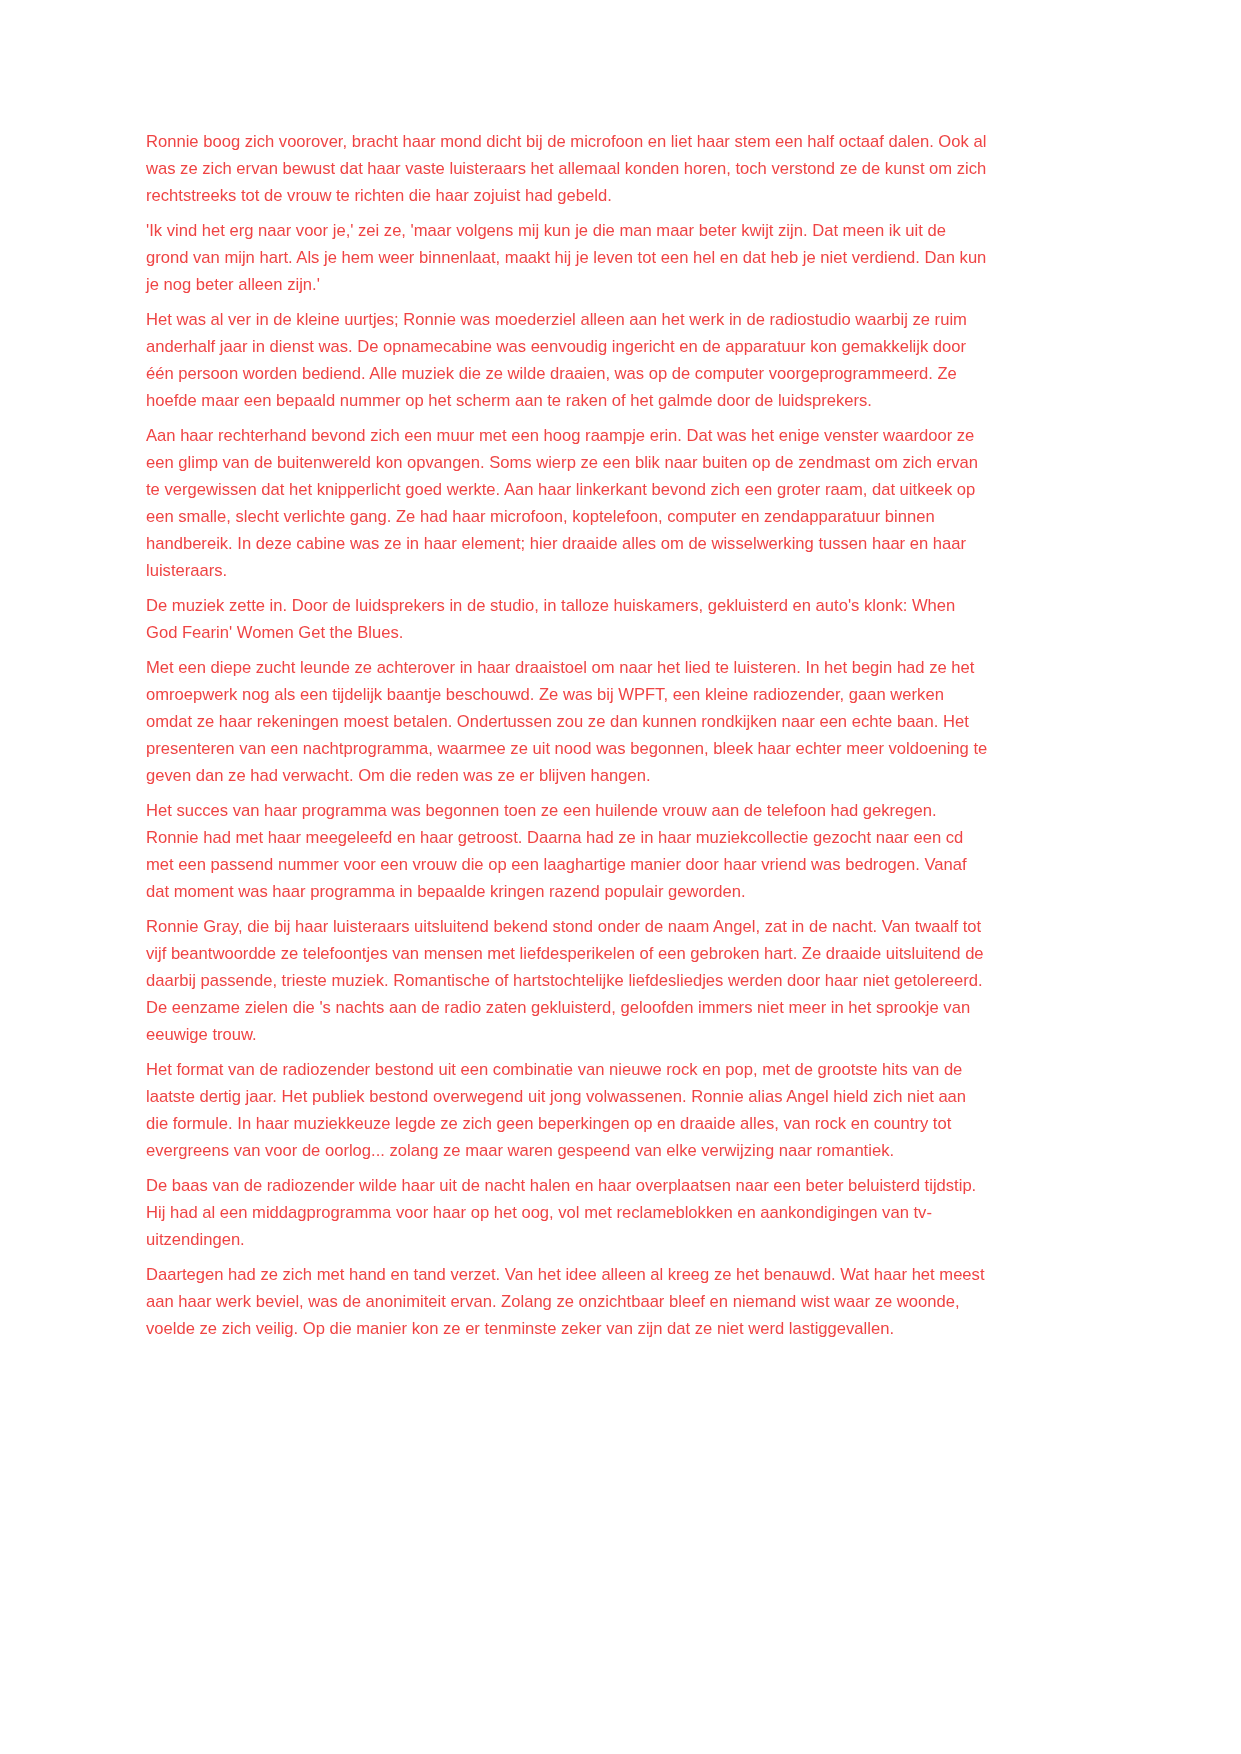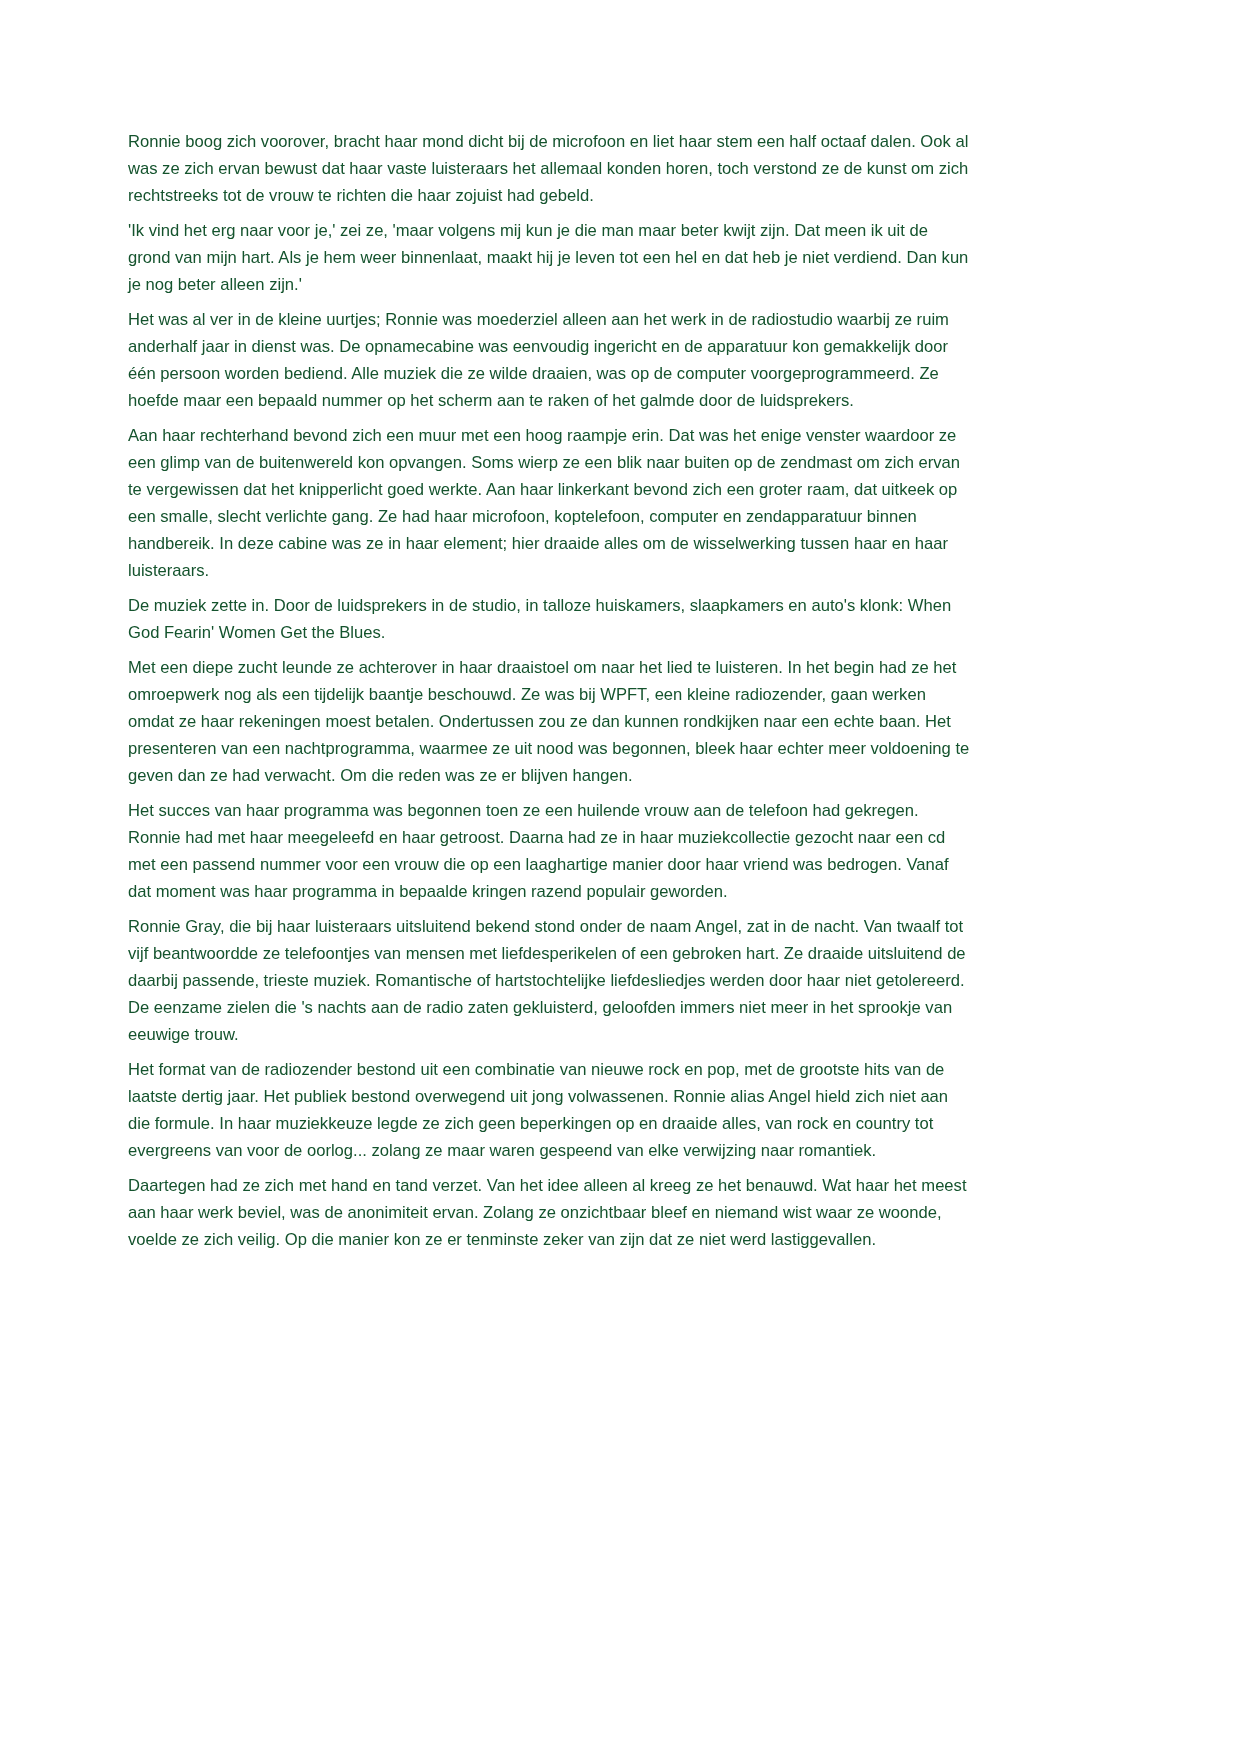--- a/index.html
+++ b/index.html
@@ -1,38 +1,39 @@
 <!DOCTYPE html>
 <html><head>
 <meta charset="utf-8">
 <style>
   html, body { margin: 0; padding: 0; background: #ffffff; }
   body { width: 1241px; height: 1754px; position: relative; overflow: hidden; }
   .page {
     position: absolute;
-    left: 128px;
+    left: 146px;
     top: 128px;
     width: 845px;
     font-family: "Liberation Sans", sans-serif;
     font-size: 16.6px;
     line-height: 27px;
-    color: #14532d;
+    color: #ef4444;
   }
   .page p {
     margin: 0 0 8px 0;
     padding: 0;
   }
 </style>
 </head>
 <body>
 
 <div class="page">
   <p>Ronnie boog zich voorover, bracht haar mond dicht bij de microfoon en liet haar stem een half octaaf dalen. Ook al was ze zich ervan bewust dat haar vaste luisteraars het allemaal konden horen, toch verstond ze de kunst om zich rechtstreeks tot de vrouw te richten die haar zojuist had gebeld.</p>
   <p>'Ik vind het erg naar voor je,' zei ze, 'maar volgens mij kun je die man maar beter kwijt zijn. Dat meen ik uit de grond van mijn hart. Als je hem weer binnenlaat, maakt hij je leven tot een hel en dat heb je niet verdiend. Dan kun je nog beter alleen zijn.'</p>
   <p>Het was al ver in de kleine uurtjes; Ronnie was moederziel alleen aan het werk in de radiostudio waarbij ze ruim anderhalf jaar in dienst was. De opnamecabine was eenvoudig ingericht en de apparatuur kon gemakkelijk door één persoon worden bediend. Alle muziek die ze wilde draaien, was op de computer voorgeprogrammeerd. Ze hoefde maar een bepaald nummer op het scherm aan te raken of het galmde door de luidsprekers.</p>
   <p>Aan haar rechterhand bevond zich een muur met een hoog raampje erin. Dat was het enige venster waardoor ze een glimp van de buitenwereld kon opvangen. Soms wierp ze een blik naar buiten op de zendmast om zich ervan te vergewissen dat het knipperlicht goed werkte. Aan haar linkerkant bevond zich een groter raam, dat uitkeek op een smalle, slecht verlichte gang. Ze had haar microfoon, koptelefoon, computer en zendapparatuur binnen handbereik. In deze cabine was ze in haar element; hier draaide alles om de wisselwerking tussen haar en haar luisteraars.</p>
-  <p>De muziek zette in. Door de luidsprekers in de studio, in talloze huiskamers, slaapkamers en auto's klonk: When God Fearin' Women Get the Blues.</p>
+  <p>De muziek zette in. Door de luidsprekers in de studio, in talloze huiskamers, gekluisterd en auto's klonk: When God Fearin' Women Get the Blues.</p>
   <p>Met een diepe zucht leunde ze achterover in haar draaistoel om naar het lied te luisteren. In het begin had ze het omroepwerk nog als een tijdelijk baantje beschouwd. Ze was bij WPFT, een kleine radiozender, gaan werken omdat ze haar rekeningen moest betalen. Ondertussen zou ze dan kunnen rondkijken naar een echte baan. Het presenteren van een nachtprogramma, waarmee ze uit nood was begonnen, bleek haar echter meer voldoening te geven dan ze had verwacht. Om die reden was ze er blijven hangen.</p>
   <p>Het succes van haar programma was begonnen toen ze een huilende vrouw aan de telefoon had gekregen. Ronnie had met haar meegeleefd en haar getroost. Daarna had ze in haar muziekcollectie gezocht naar een cd met een passend nummer voor een vrouw die op een laaghartige manier door haar vriend was bedrogen. Vanaf dat moment was haar programma in bepaalde kringen razend populair geworden.</p>
   <p>Ronnie Gray, die bij haar luisteraars uitsluitend bekend stond onder de naam Angel, zat in de nacht. Van twaalf tot vijf beantwoordde ze telefoontjes van mensen met liefdesperikelen of een gebroken hart. Ze draaide uitsluitend de daarbij passende, trieste muziek. Romantische of hartstochtelijke liefdesliedjes werden door haar niet getolereerd. De eenzame zielen die 's nachts aan de radio zaten gekluisterd, geloofden immers niet meer in het sprookje van eeuwige trouw.</p>
   <p>Het format van de radiozender bestond uit een combinatie van nieuwe rock en pop, met de grootste hits van de laatste dertig jaar. Het publiek bestond overwegend uit jong volwassenen. Ronnie alias Angel hield zich niet aan die formule. In haar muziekkeuze legde ze zich geen beperkingen op en draaide alles, van rock en country tot evergreens van voor de oorlog... zolang ze maar waren gespeend van elke verwijzing naar romantiek.</p>
+  <p>De baas van de radiozender wilde haar uit de nacht halen en haar overplaatsen naar een beter beluisterd tijdstip. Hij had al een middagprogramma voor haar op het oog, vol met reclameblokken en aankondigingen van tv-uitzendingen.</p>
   <p>Daartegen had ze zich met hand en tand verzet. Van het idee alleen al kreeg ze het benauwd. Wat haar het meest aan haar werk beviel, was de anonimiteit ervan. Zolang ze onzichtbaar bleef en niemand wist waar ze woonde, voelde ze zich veilig. Op die manier kon ze er tenminste zeker van zijn dat ze niet werd lastiggevallen.</p>
 </div>
 
 </body></html>

